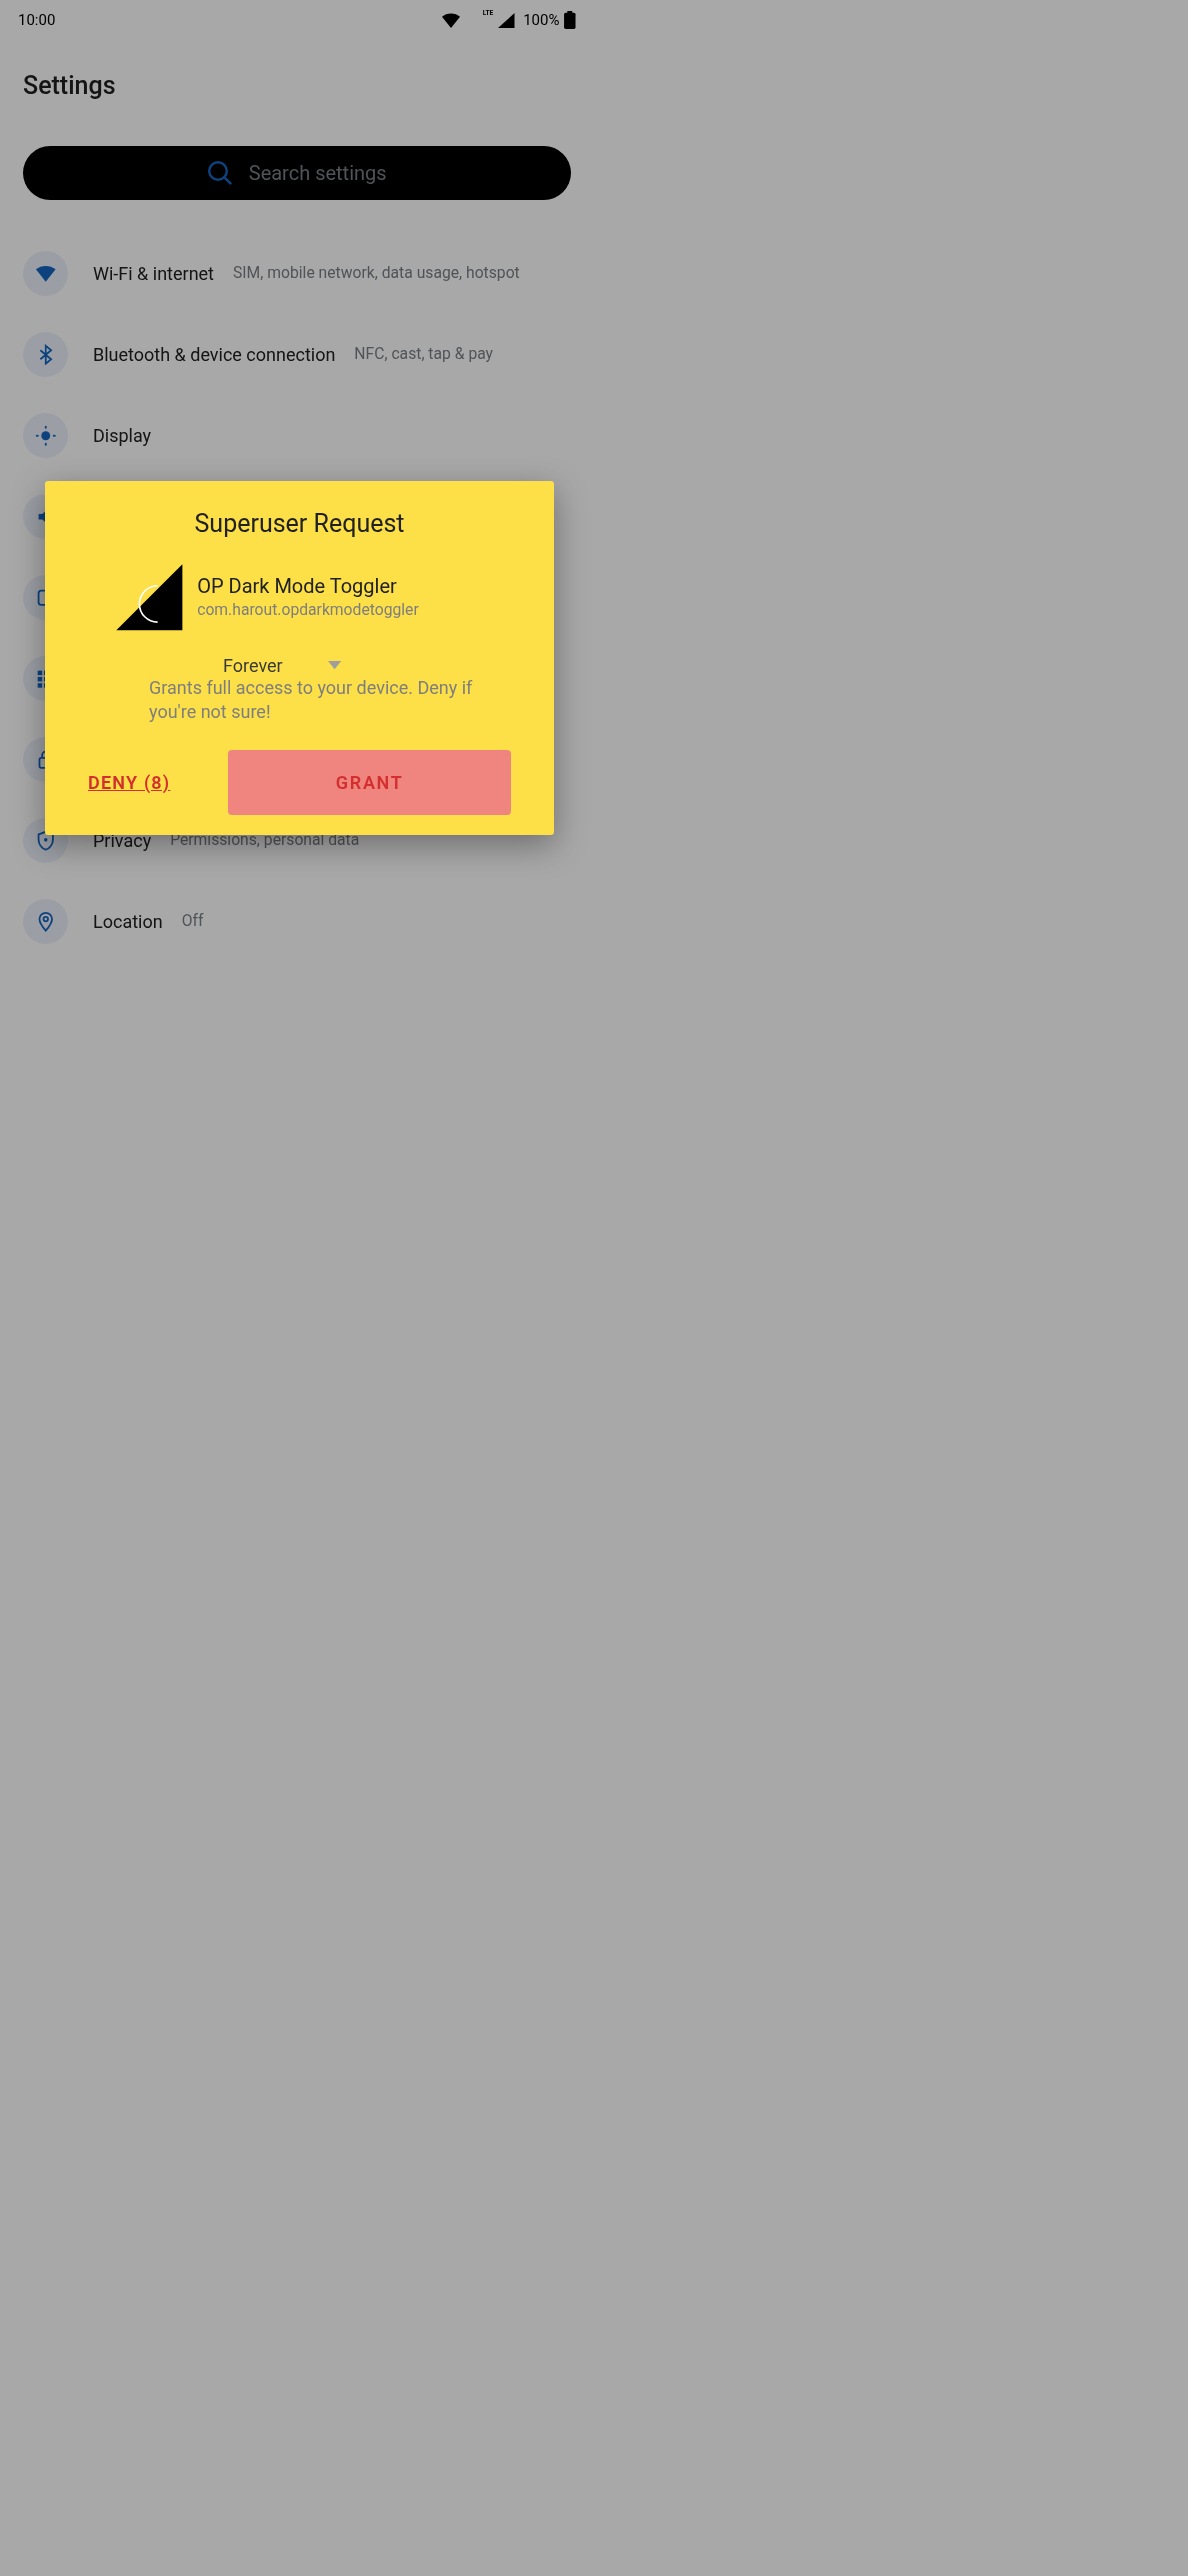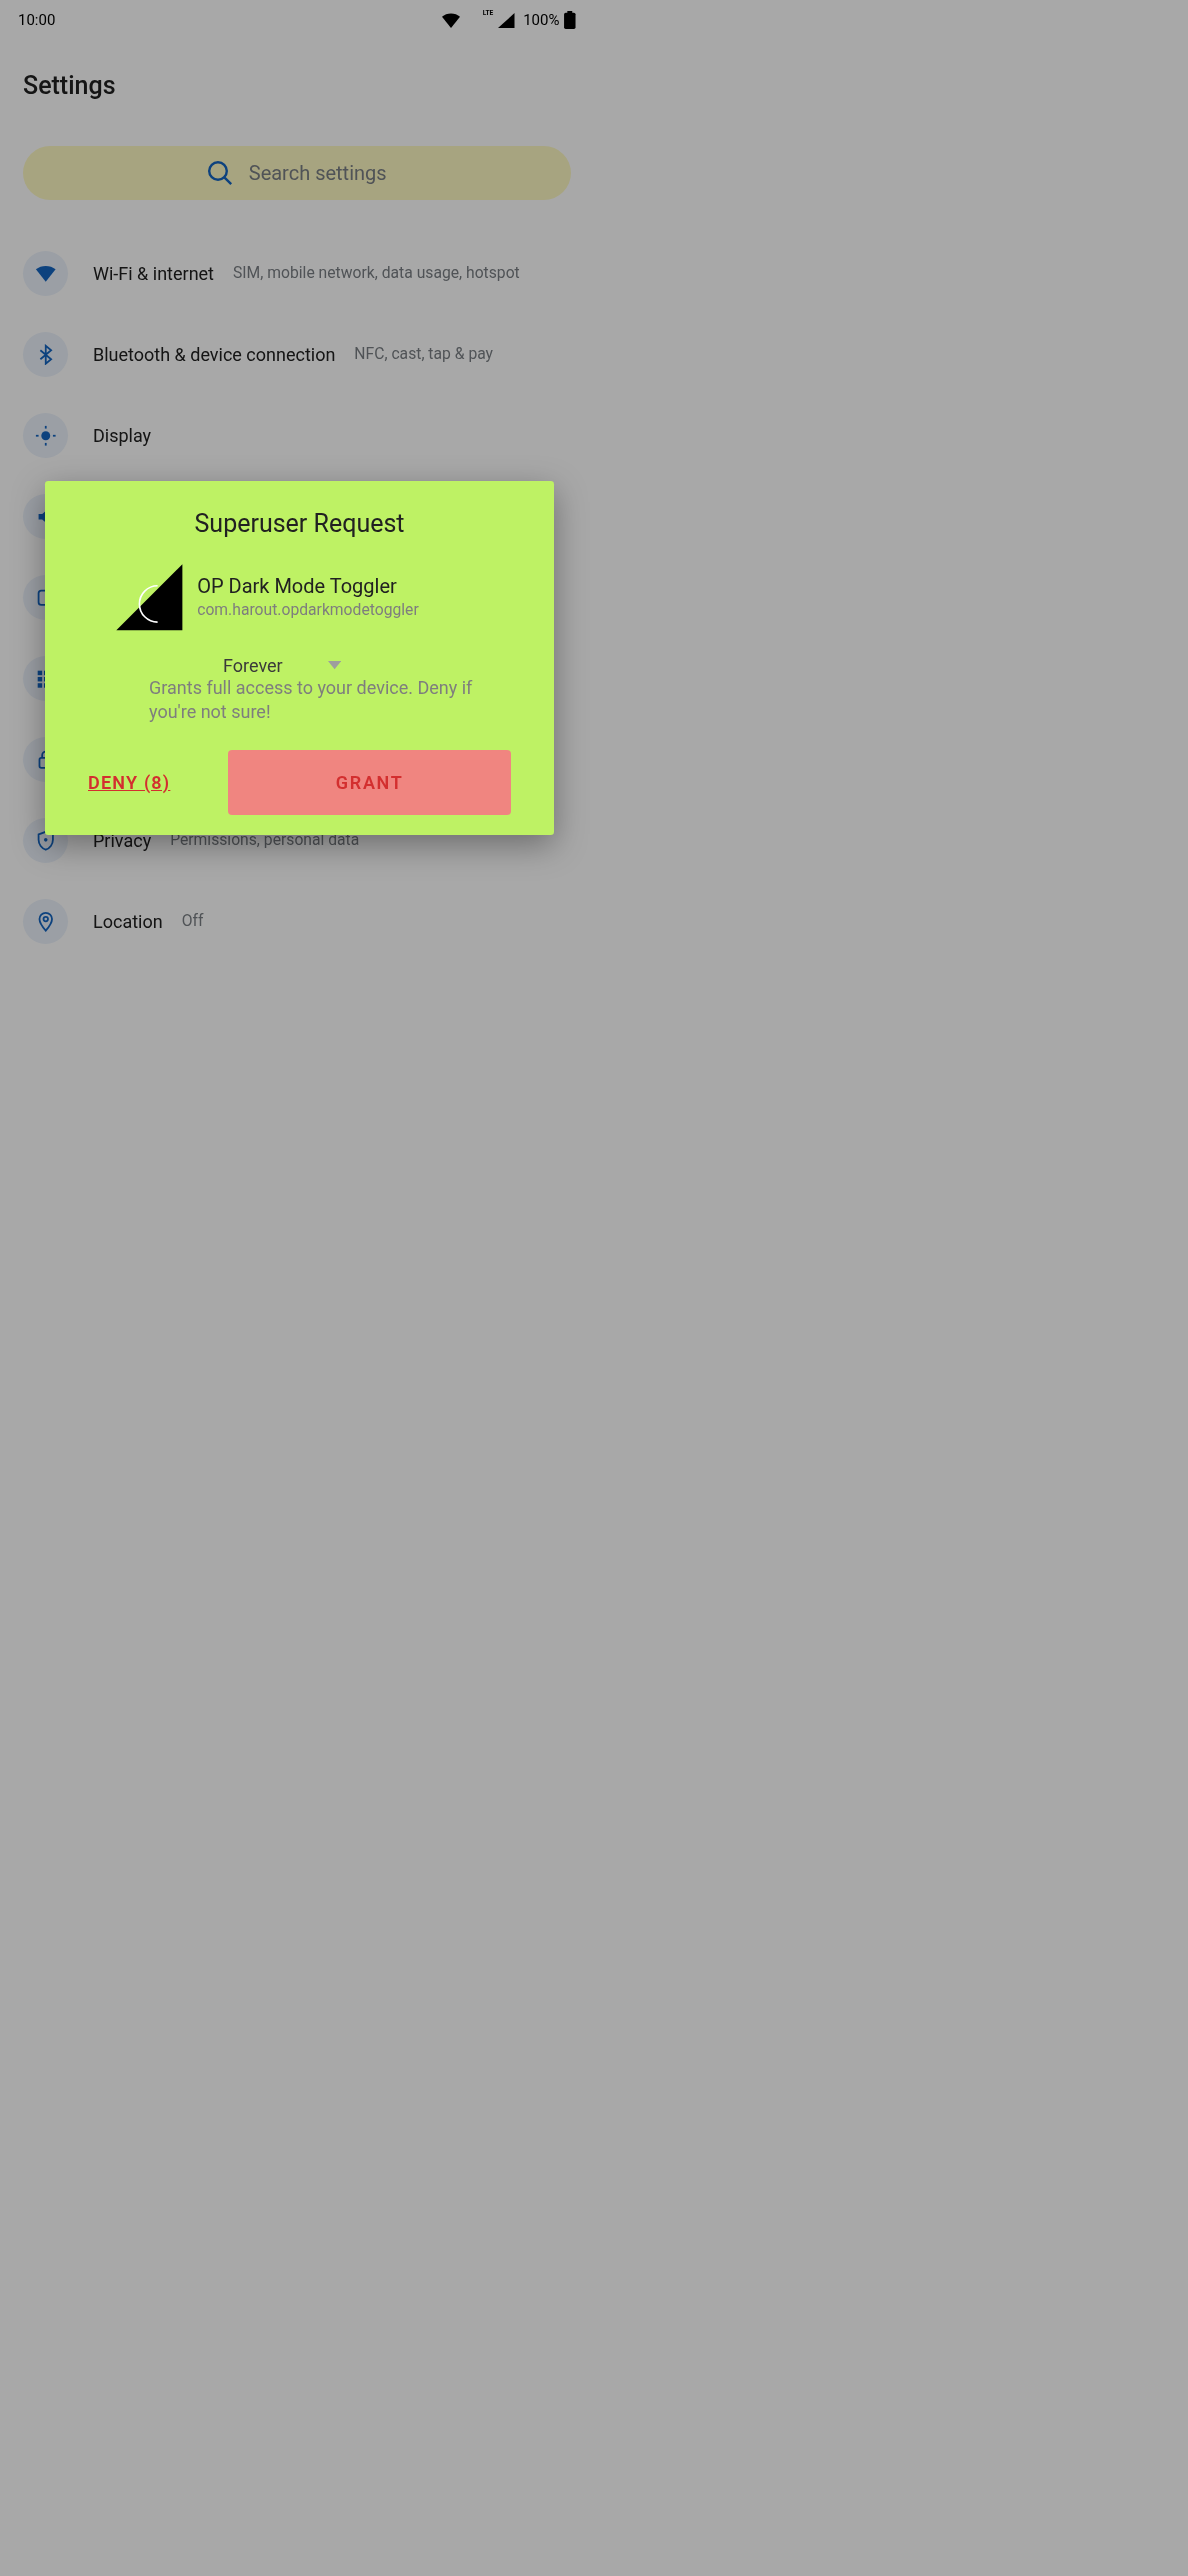--- a/index.html
+++ b/index.html
@@ -4,36 +4,36 @@
 <style>
   * { margin: 0; padding: 0; box-sizing: border-box; }
   html, body { width: 594px; height: 1288px; font-family: Roboto, "Segoe UI", Arial, sans-serif; background: #fff; overflow: hidden; }
 
   .status-bar { height: 40px; display: flex; align-items: center; justify-content: space-between; padding: 0 18px; font-size: 15px; color: #000; }
   .status-right { display: flex; align-items: center; gap: 5px; }
   .status-right svg { display: block; }
 
   .page-title { font-size: 25px; font-weight: 500; color: #212121; padding: 31px 23px 46px; }
 
-  .search-bar { margin: 0 23px 33px; height: 54px; background: #fef9c3; border-radius: 27px; display: flex; align-items: center; justify-content: center; gap: 15px; color: #7a7f84; font-size: 20px; }
+  .search-bar { margin: 0 23px 33px; height: 54px; background: #000000; border-radius: 27px; display: flex; align-items: center; justify-content: center; gap: 15px; color: #7a7f84; font-size: 20px; }
   .search-bar svg { width: 26.4px; height: 26.4px; }
 
   .settings-list { display: flex; flex-direction: column; }
   .setting-item { display: flex; align-items: center; gap: 25px; padding: 18px 23px; }
   .setting-icon { width: 45px; height: 45px; min-width: 45px; border-radius: 50%; background: #ebf2fb; display: flex; align-items: center; justify-content: center; }
   .setting-icon svg { width: 21.5px; height: 21.5px; fill: #1565c0; }
   .setting-text { display: flex; gap: 19px; }
   .setting-title { font-size: 18px; color: #212121; }
   .setting-sub { font-size: 15.7px; color: #7a7f84; }
 
   
   .scrim { position: absolute; inset: 0; background: rgba(0,0,0,0.34); }
 
   
-  .dialog { position: absolute; left: 45px; top: 481px; width: 509px; background: #bef264; border-radius: 3.3px; box-shadow: 0 10px 33px rgba(0,0,0,0.35); padding: 28px 0 20px; display: flex; flex-direction: column; }
+  .dialog { position: absolute; left: 45px; top: 481px; width: 509px; background: #fde047; border-radius: 3.3px; box-shadow: 0 10px 33px rgba(0,0,0,0.35); padding: 28px 0 20px; display: flex; flex-direction: column; }
   .dialog-title { font-size: 25px; color: #212121; text-align: center; margin-bottom: 23px; }
   .app-row { display: flex; align-items: center; gap: 13.2px; padding: 0 33px 0 68px; margin-bottom: 23px; }
   .app-icon { width: 71px; height: 71px; display:flex; align-items:flex-end; justify-content:flex-start;}
   .app-name { font-size: 20px; color: #212121; }
   .app-pkg { font-size: 15.7px; color: #7e7e7e; margin-top:2.5px;}
   .duration-row { display: flex; align-items: center; gap: 45px; padding-left: 178px; font-size: 18px; color: #3a3a3a; }
   .duration-row svg { width:13.2px; height:8.3px; fill:#9e9e9e;}
   .warn-text { padding: 0 33px 0 104px; font-size: 18px; color: #7e7e7e; line-height: 1.35; margin-bottom: 25px; }
   .btn-row { display: flex; align-items: center; padding: 0 43px; gap: 58px; }
   .deny { color: #d32f2f; font-size: 18px; font-weight: 600; letter-spacing: 1.2px; text-decoration: underline; }

